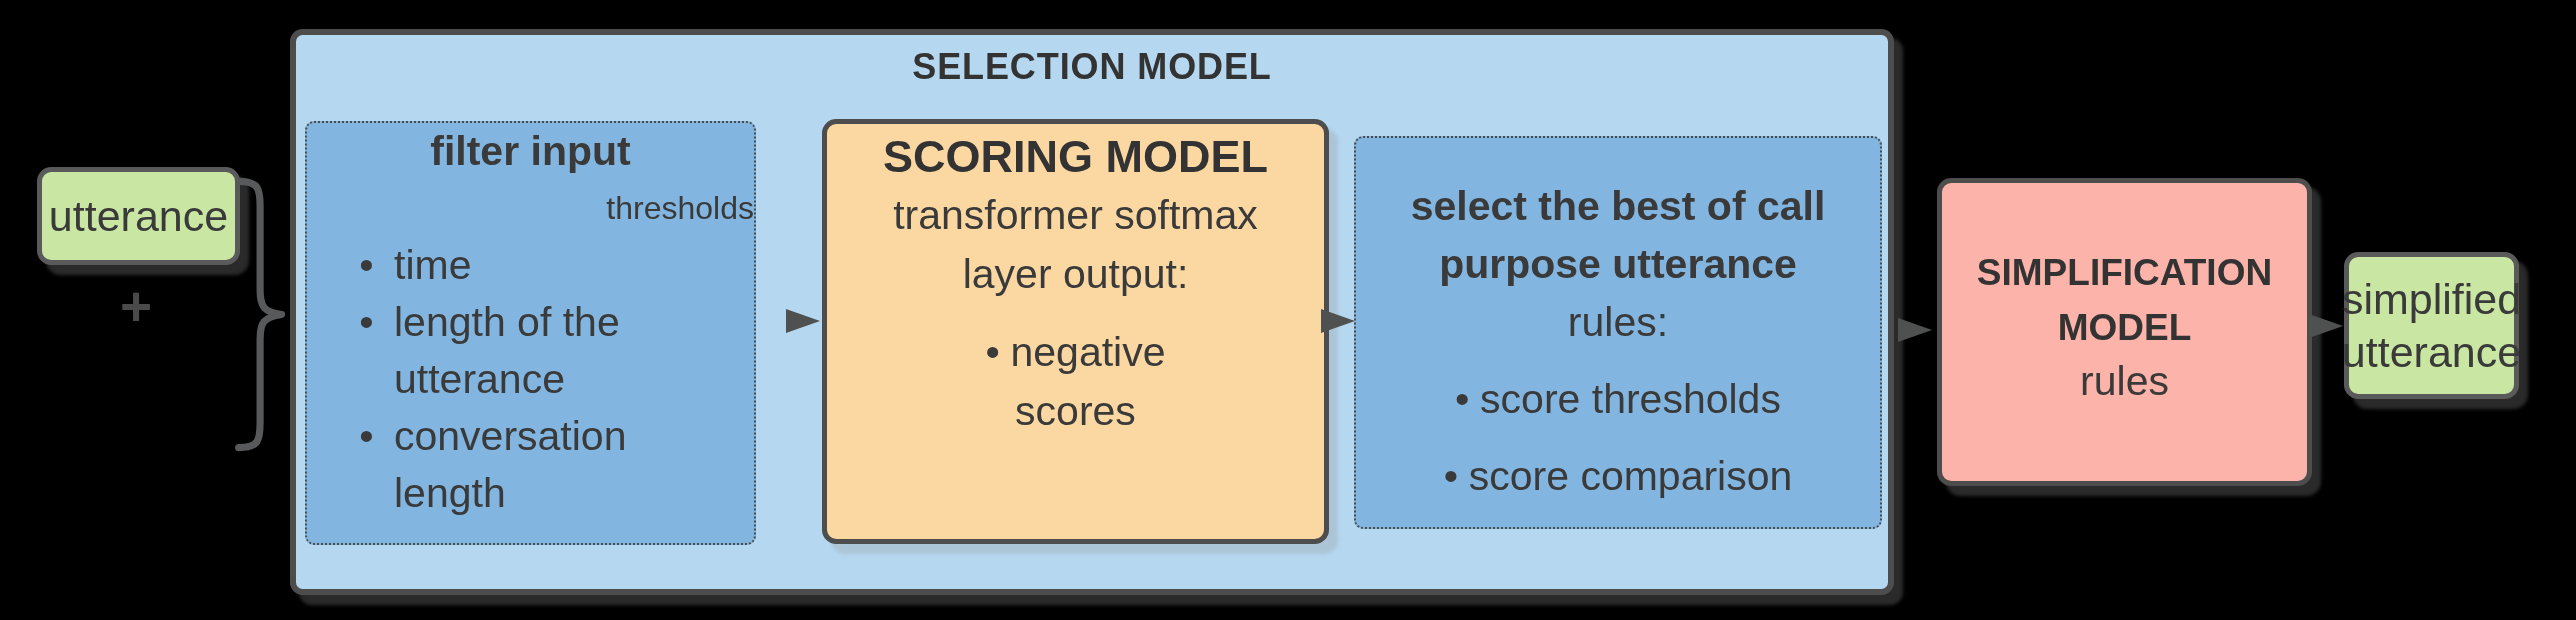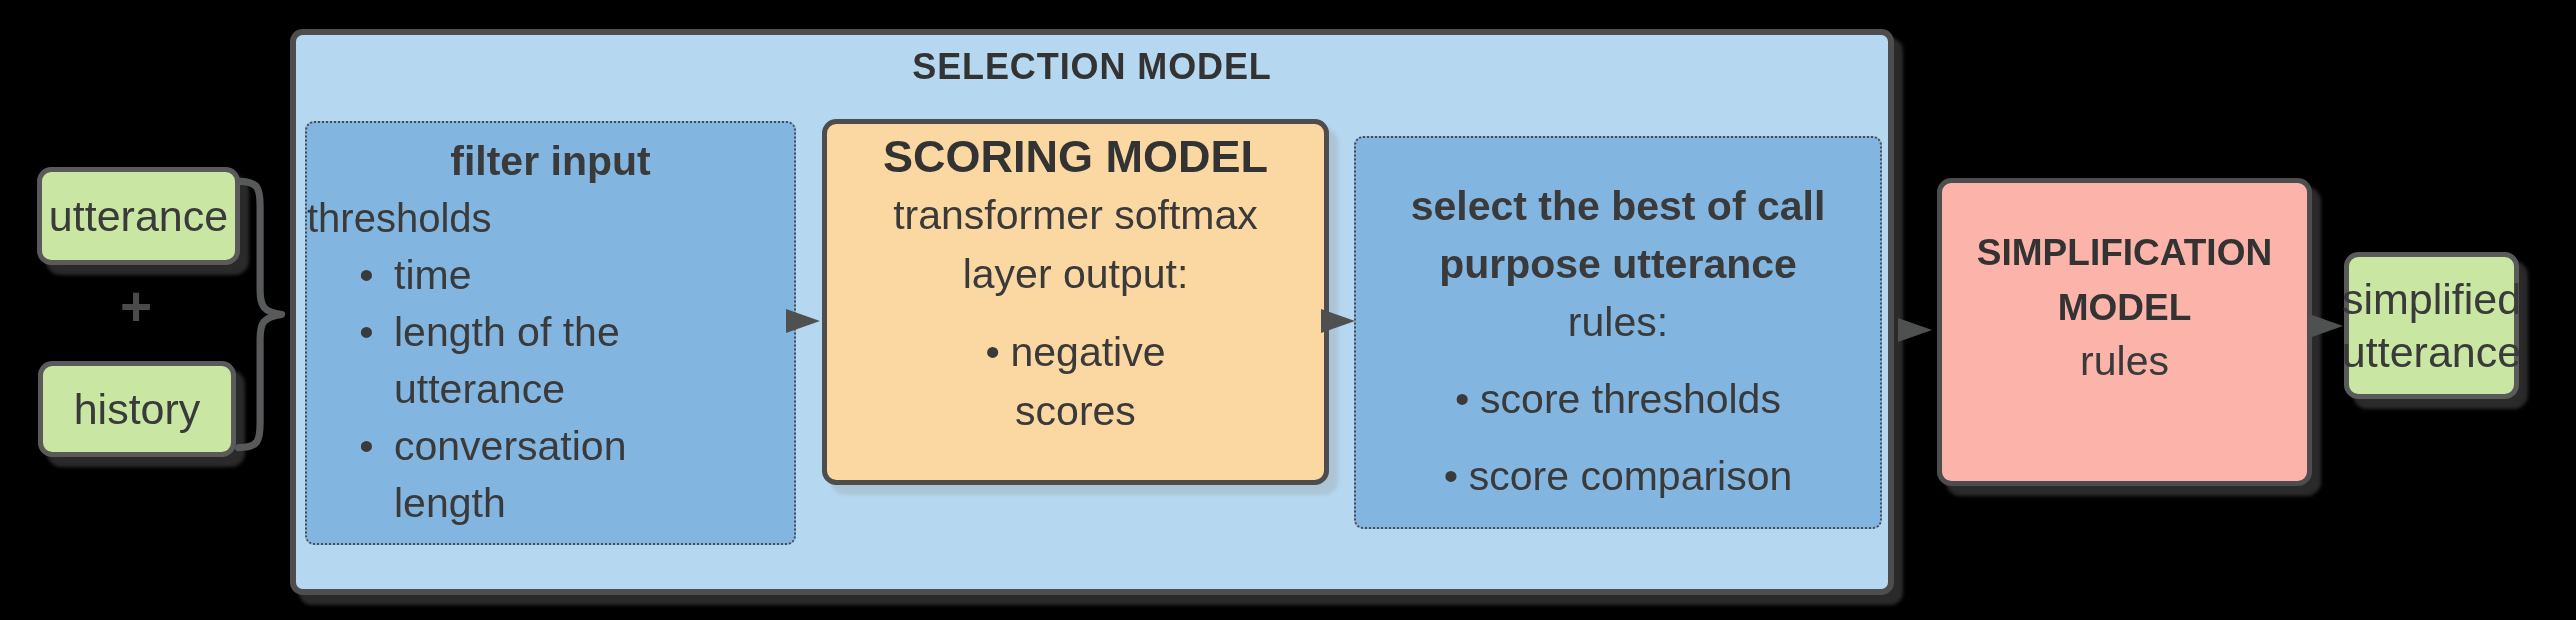--- a/index.html
+++ b/index.html
@@ -44,34 +44,34 @@
     font-size:36px;font-weight:bold;color:#333;
     letter-spacing:0.9px;
   }
 
   
   .dotted-blue{
     background:var(--inner-blue-fill,#82b6e0);
     border:2.7px dotted #4a4a4a;
     border-radius:9px;
   }
-  .filter-box{left:305px;top:121px;width:491px;height:424px;padding-top:10px;}
+  .filter-box{left:305px;top:121px;width:451px;height:424px;padding-top:0;}
   .filter-heading{font-size:41px;font-weight:bold;line-height:57px;text-align:center;}
-  .filter-subheading{font-size:40px;line-height:57px;text-align:left;}
+  .filter-subheading{font-size:32px;line-height:57px;text-align:right;}
   .filter-list{list-style:none;margin:0;padding:0 0 0 32px;}
   .filter-list li{
     display:grid;grid-template-columns:55px 1fr;
     font-size:41px;line-height:57px;
   }
   .filter-list li::before{content:"\2022";text-align:center;}
   .filter-list li span{white-space:pre-line;}
 
   
   .scoring-box{
-    left:822px;top:119px;width:507px;height:366px;
+    left:822px;top:119px;width:507px;height:425px;
     background:var(--scoring-fill,#fbd8a2);
     border:5.4px solid var(--border,#4d4d4d);
     border-radius:14.3px;
     box-shadow:9px 9.8px 3.6px rgba(150,150,150,0.28);
     text-align:center;padding-top:2.7px;
   }
   .scoring-title{font-size:45px;font-weight:bold;line-height:59px;color:#333;}
   .scoring-desc{font-size:41px;line-height:59px;white-space:pre-line;}
   .c-bullet{font-size:41px;line-height:59px;display:flex;justify-content:center;margin-top:19px;}
   .c-bullet::before{content:"\2022";margin-right:10.7px;}
@@ -84,21 +84,21 @@
   .select-box .c-bullet{line-height:58px;}
 
   
   .pink-box{
     left:1937px;top:178px;width:375px;height:308px;
     background:var(--simplification-fill,#fcb3a9);
     border:5.4px solid var(--border,#4d4d4d);
     border-radius:14.3px;
     box-shadow:9px 9.8px 3.6px rgba(150,150,150,0.28);
     display:flex;flex-direction:column;align-items:center;
-    padding-top:42px;text-align:center;
+    padding-top:62px;text-align:center;
   }
   .pink-title{font-size:37px;font-weight:bold;line-height:55px;color:#333;white-space:pre-line;}
   .pink-subtitle{font-size:41px;line-height:52px;}
 
   .utterance-node{left:37px;top:167px;width:203px;height:98px;}
   .history-node{left:38px;top:361px;width:198px;height:96px;}
   .output-node{left:2344px;top:252px;width:175px;height:147px;}
 
   
   .arrow-right{
@@ -120,23 +120,20 @@
 <div class="canvas">
 
   <div class="box green-node utterance-node">
     <span>utterance</span>
   </div>
 
   <div class="plus">
     <span>+</span>
   </div>
 
-  <div class="box green-node history-node">
-    <span>history</span>
-  </div>
 
   <svg class="brace" width="52" height="277" viewBox="0 0 58 310">
     <path d="M4,6 C26,6 28,14 28,34 L28,128 C28,146 32,152 52,155 C32,158 28,164 28,182 L28,276 C28,296 26,304 4,304" fill="none" stroke="#58595b" stroke-width="8" stroke-linecap="round" stroke-linejoin="round"></path>
   </svg>
 
   <div class="box container-box"></div>
   <div class="container-title">SELECTION MODEL</div>
 
   <div class="box dotted-blue filter-box">
     <div class="filter-heading">filter input</div>

